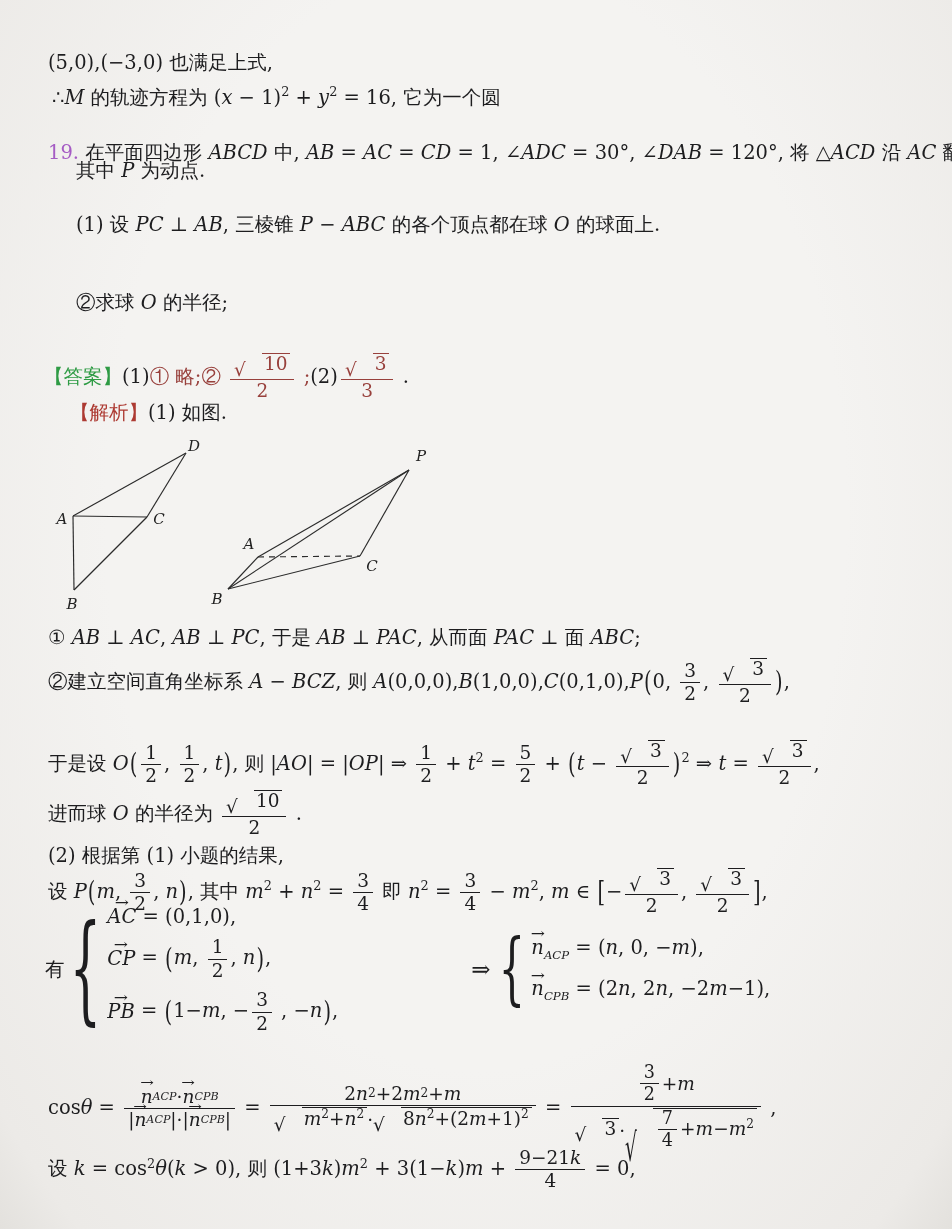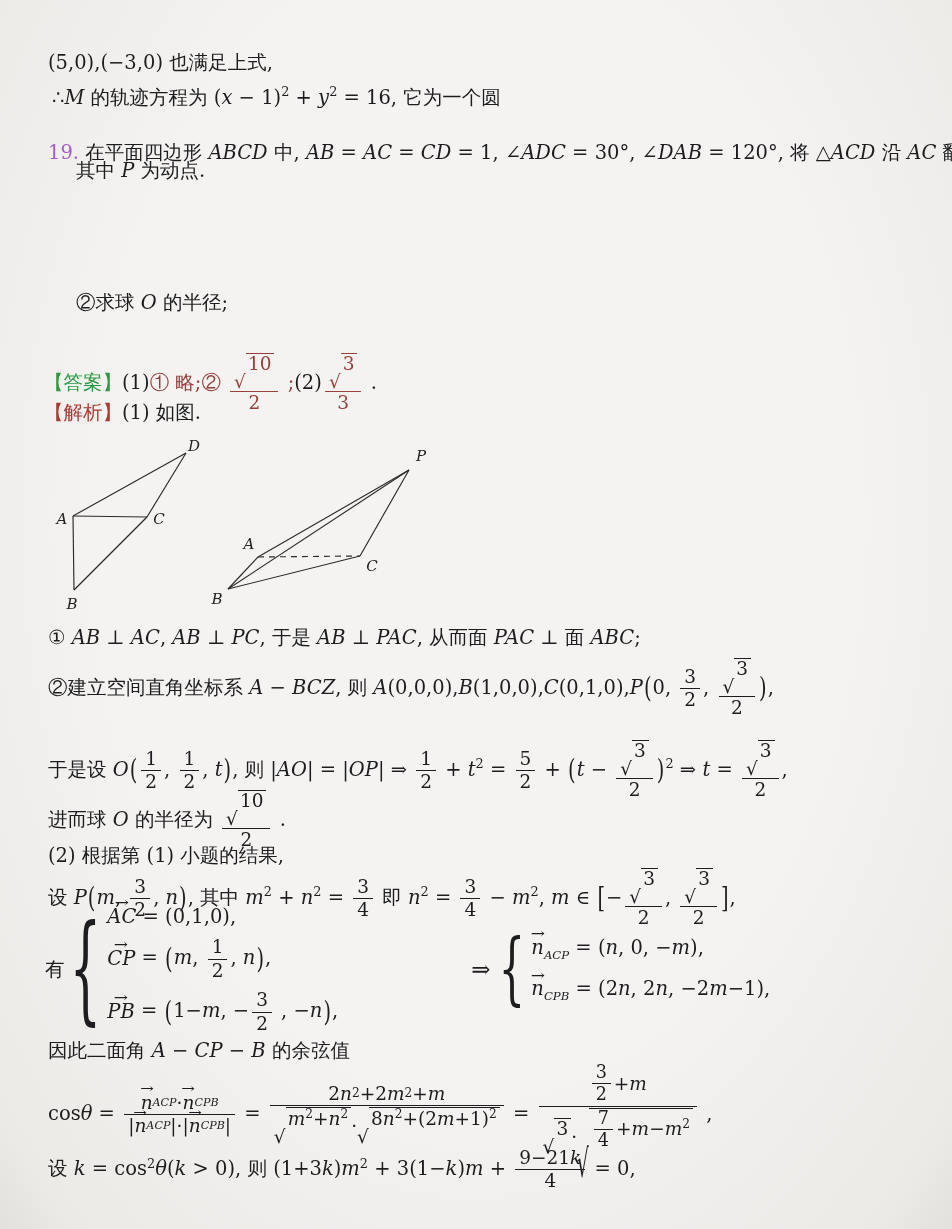--- a/index.html
+++ b/index.html
@@ -16,31 +16,31 @@
   .mt{font-style:normal;}
   .mi{font-style:italic;}
   sup.msup{font-size:0.66em;font-style:normal;}
   sub.msub{font-size:0.6em;vertical-align:-0.4em;}
   .frac{display:inline-flex;flex-direction:column;align-items:stretch;vertical-align:middle;
         margin:0 3px;text-align:center;line-height:1.1;font-size:0.95em;}
   .frac .fn{display:flex;justify-content:center;align-items:center;padding:0 4px 1px;}
   .frac .fd{display:flex;justify-content:center;align-items:center;padding:1px 4px 0;border-top:1.5px solid currentColor;}
   .sqrt{display:inline-flex;align-items:flex-end;vertical-align:middle;}
   .sqrt .rad{line-height:1;transform:translateY(1px);}
-  .sqrt .sqc{border-top:1.5px solid currentColor;padding:0 3px 16px 2px;display:inline-block;}
+  .sqrt .sqc{border-top:1.5px solid currentColor;padding:0 3px 4px 2px;display:inline-block;margin-left:16px;}
   .sqrt.tall{align-items:stretch;}
   .sqrt.tall .rad{display:flex;align-items:flex-end;transform:scaleY(2.1);transform-origin:50% 72%;}
   .vec{position:relative;display:inline-block;}
   .vec::after{content:"→";position:absolute;top:-0.8em;left:50%;transform:translateX(-50%) scaleX(1.25);
               font-size:0.7em;font-style:normal;}
   .bigp{display:inline-block;transform:scaleY(1.45);vertical-align:middle;padding:0 1px;line-height:1.15;}
   .purple{color:#a55cc4;margin-top:48px;}
   .green{color:#2e9b44;}
   .maroon{color:#98403c;}
-  .red{color:#ad3a32;}
+  .red{color:#ad3a32;margin-left:26px;}
   
   .sys-block{display:flex;align-items:center;}
   .sys-you{margin-right:5px;}
   .brace{display:inline-block;font-weight:300;line-height:1;}
   .brace-l{font-size:50px;transform:scaleY(2.35);margin-right:6px;}
   .brace-r{font-size:42px;transform:scaleY(1.85);margin-right:6px;}
   .sys-col{display:flex;flex-direction:column;gap:9px;}
   .sys-col .srow{line-height:1.2;white-space:pre;}
   .sys-col-l{width:352px;}
   .sys-arrow{font-size:23px;margin:0 8px 0 12px;}
@@ -50,20 +50,21 @@
 </head>
 <body>
 
 <div class="page">
 
   <div class="mline" style="left:48px;top:50px"><span class="mt">(5,0),(−3,0) 也满足上式,</span></div>
   <div class="mline" style="left:52px;top:84px"><span class="mt">∴</span><span class="mi">M</span><span class="mt"> 的轨迹方程为 (</span><span class="mi">x</span><span class="mt"> − 1)</span><sup class="msup"><span class="mt">2</span></sup><span class="mt"> + </span><span class="mi">y</span><sup class="msup"><span class="mt">2</span></sup><span class="mt"> = 16, 它为一个圆</span></div>
 
   <div class="mline" style="left:48px;top:140px"><span class="mt purple">19.</span><span class="mt"> 在平面四边形 </span><span class="mi">ABCD</span><span class="mt"> 中, </span><span class="mi">AB</span><span class="mt"> = </span><span class="mi">AC</span><span class="mt"> = </span><span class="mi">CD</span><span class="mt"> = 1, ∠</span><span class="mi">ADC</span><span class="mt"> = 30°, ∠</span><span class="mi">DAB</span><span class="mt"> = 120°, 将 △</span><span class="mi">ACD</span><span class="mt"> 沿 </span><span class="mi">AC</span><span class="mt"> 翻折至 △</span></div>
   <div class="mline" style="left:76px;top:158px"><span class="mt">其中 </span><span class="mi">P</span><span class="mt"> 为动点.</span></div>
+  <div class="mline" style="left:76px;top:212px"><span class="mt">(1) 设 </span><span class="mi">PC</span><span class="mt"> ⊥ </span><span class="mi">AB</span><span class="mt">, 三棱锥 </span><span class="mi">P</span><span class="mt"> − </span><span class="mi">ABC</span><span class="mt"> 的各个顶点都在球 </span><span class="mi">O</span><span class="mt"> 的球面上.</span></div>
   <div class="mline" style="left:76px;top:290px"><span class="mt">②求球 </span><span class="mi">O</span><span class="mt"> 的半径;</span></div>
 
   <div class="mline" style="left:44px;top:353px"><span class="mt green">【答案】</span><span class="mt">(1)</span><span class="mt maroon">① 略;② </span><span class="frac maroon"><span class="fn"><span class="sqrt"><span class="rad">√</span><span class="sqc"><span class="mt">10</span></span></span></span><span class="fd"><span class="mt">2</span></span></span><span class="mt maroon"> ;</span><span class="mt">(2)</span><span class="frac maroon"><span class="fn"><span class="sqrt"><span class="rad">√</span><span class="sqc"><span class="mt">3</span></span></span></span><span class="fd"><span class="mt">3</span></span></span><span class="mt"> .</span></div>
   <div class="mline" style="left:44px;top:400px"><span class="mt red">【解析】</span><span class="mt">(1) 如图.</span></div>
 
   <svg style="position:absolute;left:55px;top:438px" width="150" height="180" viewBox="0 0 150 180">
     <line x1="18" y1="78" x2="131" y2="15"></line>
     <line x1="131" y1="15" x2="92" y2="79"></line>
     <line x1="92" y1="79" x2="19" y2="152"></line>
     <line x1="19" y1="152" x2="18" y2="78"></line>
@@ -103,17 +104,16 @@
       <div class="srow"><span class="vec"><span class="mi">PB</span></span><span class="mt"> = </span><span class="bigp">(</span><span class="mt">1−</span><span class="mi">m</span><span class="mt">, −</span><span class="frac"><span class="fn"><span class="mt">3</span></span><span class="fd"><span class="mt">2</span></span></span><span class="mt"> , −</span><span class="mi">n</span><span class="bigp">)</span><span class="mt">,</span></div>
     </div>
     <span class="sys-arrow">⇒</span>
     <span class="brace brace-r">{</span>
     <div class="sys-col" style="gap:16px">
       <div class="srow"><span class="vec"><span class="mi">n</span></span><sub class="msub"><span class="mi">ACP</span></sub><span class="mt"> = (</span><span class="mi">n</span><span class="mt">, 0, −</span><span class="mi">m</span><span class="mt">),</span></div>
       <div class="srow"><span class="vec"><span class="mi">n</span></span><sub class="msub"><span class="mi">CPB</span></sub><span class="mt"> = (2</span><span class="mi">n</span><span class="mt">, 2</span><span class="mi">n</span><span class="mt">, −2</span><span class="mi">m</span><span class="mt">−1),</span></div>
     </div>
   </div>
 
-  <div class="mline" style="left:48px;top:1038px"><span class="mt">因此二面角 </span><span class="mi">A</span><span class="mt"> − </span><span class="mi">CP</span><span class="mt"> − </span><span class="mi">B</span><span class="mt"> 的余弦值</span></div>
   <div class="mline" style="left:48px;top:1063px"><span class="mt">cos</span><span class="mi">θ</span><span class="mt"> = </span><span class="frac"><span class="fn"><span class="vec"><span class="mi">n</span></span><sub class="msub"><span class="mi">ACP</span></sub><span class="mt">·</span><span class="vec"><span class="mi">n</span></span><sub class="msub"><span class="mi">CPB</span></sub></span><span class="fd"><span class="mt">|</span><span class="vec"><span class="mi">n</span></span><sub class="msub"><span class="mi">ACP</span></sub><span class="mt">|·|</span><span class="vec"><span class="mi">n</span></span><sub class="msub"><span class="mi">CPB</span></sub><span class="mt">|</span></span></span><span class="mt"> = </span><span class="frac"><span class="fn"><span class="mt">2</span><span class="mi">n</span><sup class="msup"><span class="mt">2</span></sup><span class="mt">+2</span><span class="mi">m</span><sup class="msup"><span class="mt">2</span></sup><span class="mt">+</span><span class="mi">m</span></span><span class="fd"><span class="sqrt"><span class="rad">√</span><span class="sqc"><span class="mi">m</span><sup class="msup"><span class="mt">2</span></sup><span class="mt">+</span><span class="mi">n</span><sup class="msup"><span class="mt">2</span></sup></span></span><span class="mt">·</span><span class="sqrt"><span class="rad">√</span><span class="sqc"><span class="mt">8</span><span class="mi">n</span><sup class="msup"><span class="mt">2</span></sup><span class="mt">+(2</span><span class="mi">m</span><span class="mt">+1)</span><sup class="msup"><span class="mt">2</span></sup></span></span></span></span><span class="mt"> = </span><span class="frac"><span class="fn"><span class="frac"><span class="fn"><span class="mt">3</span></span><span class="fd"><span class="mt">2</span></span></span><span class="mt">+</span><span class="mi">m</span></span><span class="fd"><span class="sqrt"><span class="rad">√</span><span class="sqc"><span class="mt">3</span></span></span><span class="mt">·</span><span class="sqrt tall"><span class="rad">√</span><span class="sqc"><span class="frac"><span class="fn"><span class="mt">7</span></span><span class="fd"><span class="mt">4</span></span></span><span class="mt">+</span><span class="mi">m</span><span class="mt">−</span><span class="mi">m</span><sup class="msup"><span class="mt">2</span></sup></span></span></span></span><span class="mt"> ,</span></div>
   <div class="mline" style="left:48px;top:1148px"><span class="mt">设 </span><span class="mi">k</span><span class="mt"> = cos</span><sup class="msup"><span class="mt">2</span></sup><span class="mi">θ</span><span class="mt">(</span><span class="mi">k</span><span class="mt"> &gt; 0), 则 (1+3</span><span class="mi">k</span><span class="mt">)</span><span class="mi">m</span><sup class="msup"><span class="mt">2</span></sup><span class="mt"> + 3(1−</span><span class="mi">k</span><span class="mt">)</span><span class="mi">m</span><span class="mt"> + </span><span class="frac"><span class="fn"><span class="mt">9−21</span><span class="mi">k</span></span><span class="fd"><span class="mt">4</span></span></span><span class="mt"> = 0,</span></div>
 
 </div>
 
 </body></html>

